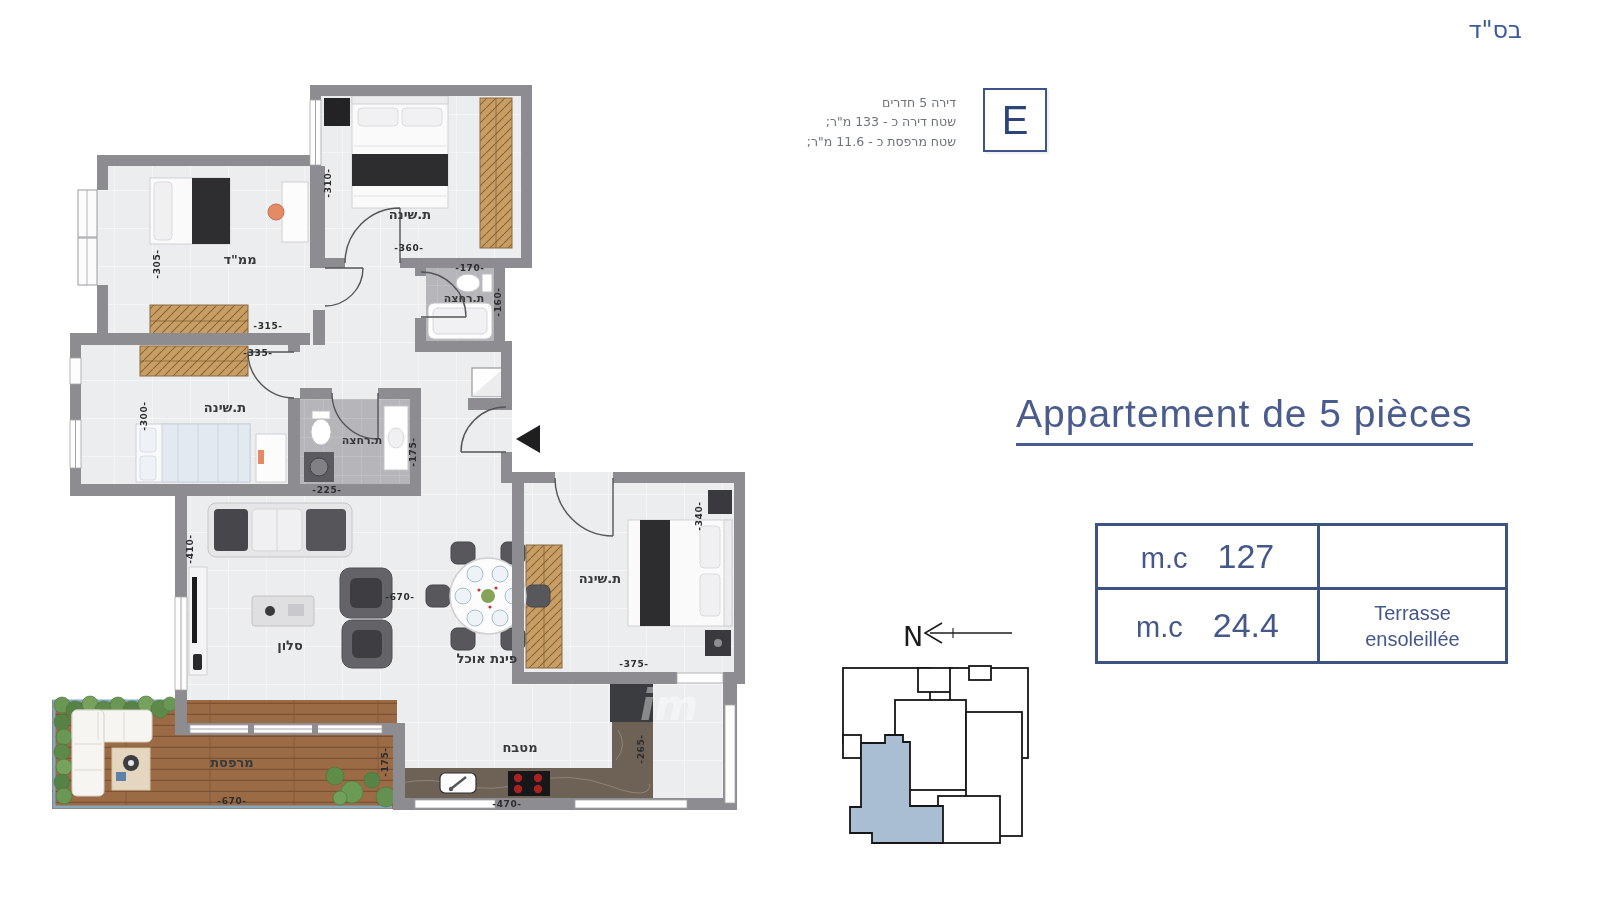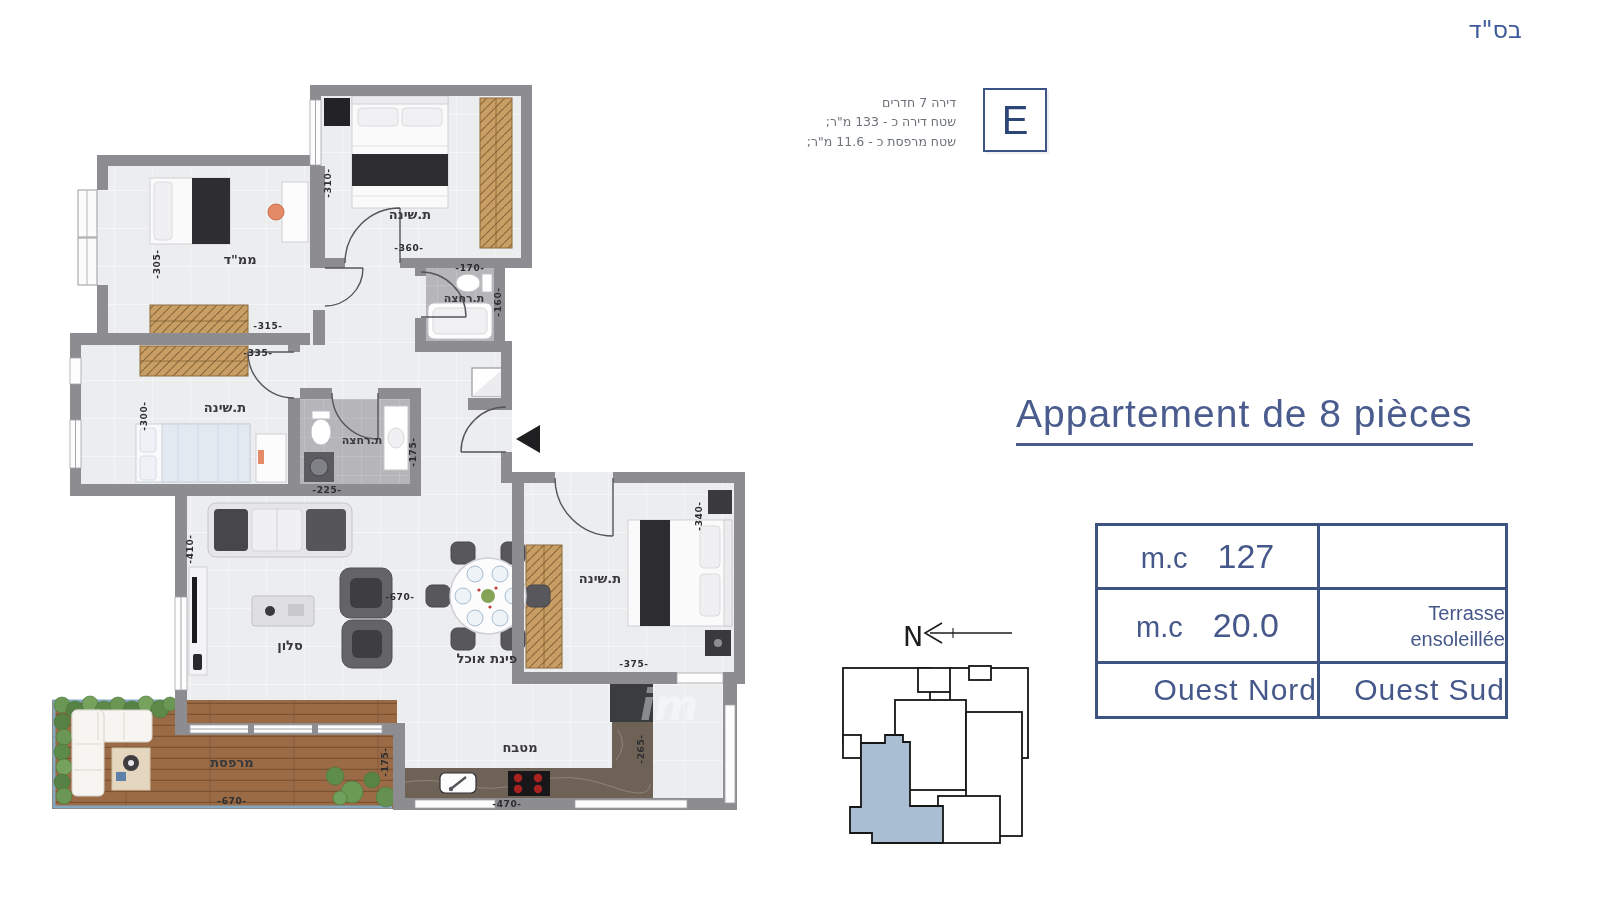--- a/index.html
+++ b/index.html
@@ -9,79 +9,75 @@
   #bsd{right:78px;top:16px;font-size:24px;color:#3c5a99;direction:rtl;font-family:"DejaVu Sans",sans-serif}
   #apt-info{left:790px;top:93px;width:166px;text-align:right;direction:rtl;
             font-size:12.5px;line-height:1.55;color:#6d727b;font-family:"DejaVu Sans",sans-serif}
   #apt-info span{display:block}
   #unit-box{left:983px;top:88px;width:60px;height:60px;border:2.5px solid #3d5486;
             display:flex;align-items:center;justify-content:center;font-size:40px;color:#2c4577;
             box-shadow:2px 2px 0 rgba(120,130,150,.12)}
   #main-title{left:1016px;top:392px;font-size:39px;font-weight:400;letter-spacing:1px;color:#4a5c8e;
               padding-bottom:7px;border-bottom:3px solid #4a5c8e;white-space:nowrap}
   #spec-table{left:1095px;top:523px;border-collapse:collapse;color:#46588a;background:#fff}
-  #spec-table td{border:3px solid #3e5480;text-align:right;vertical-align:middle;padding:0}
+  #spec-table td{border:3px solid #3e5480;text-align:center;vertical-align:middle;padding:0}
   td.c1{width:219px} td.c2{width:185px}
   tr.r1 td{height:61px} tr.r2 td{height:71px} tr.r3 td{height:52px}
   .mc-pair{display:flex;justify-content:center;align-items:baseline;gap:30px}
   .mc-unit{font-size:29px}
   .mc-num{font-size:34px}
   .dir-cell{font-size:30px;letter-spacing:1px}
   .terr{font-size:20px;line-height:1.3}
   .terr span{display:block}
   svg text{font-family:"DejaVu Sans",sans-serif}
   .room-label{font-size:13px;font-weight:bold;fill:#39393c}
   .room-label-sm{font-size:11px;font-weight:bold;fill:#39393c}
   .dim{font-size:9px;font-weight:bold;fill:#2d2d30;letter-spacing:.6px}
 </style>
 </head>
 <body>
 
 <div class="abs" id="bsd">בס"ד</div>
 
 <div class="abs" id="apt-info">
-  <span>דירה 7 חדרים</span>
+  <span>דירה 5 חדרים</span>
   <span>שטח דירה כ - 133 מ"ר;</span>
   <span>שטח מרפסת כ - 11.6 מ"ר;</span>
 </div>
 
 <div class="abs" id="unit-box">
   <span>E</span>
 </div>
 
-<div class="abs" id="main-title">Appartement de 8 pièces</div>
+<div class="abs" id="main-title">Appartement de 5 pièces</div>
 
 <table class="abs" id="spec-table">
   <tbody>
       <tr class="r1">
     <td class="c1">
           <div class="mc-pair">
       <span class="mc-unit">m.c</span>
       <span class="mc-num">127</span>
     </div>
         </td>
     <td class="c2"></td>
   </tr>
   <tr class="r2">
     <td class="c1">
           <div class="mc-pair">
       <span class="mc-unit">m.c</span>
-      <span class="mc-num">20.0</span>
+      <span class="mc-num">24.4</span>
     </div>
         </td>
     <td class="c2">
           <div class="terr">
       <span>Terrasse</span>
       <span>ensoleillée</span>
     </div>
         </td>
-  </tr>
-  <tr class="r3">
-    <td class="c1 dir-cell">Ouest Nord</td>
-    <td class="c2 dir-cell">Ouest Sud</td>
   </tr>
 </tbody>
   </table>
 
 <svg class="abs" style="left:40px;top:78px" width="712" height="740" viewBox="40 78 712 740">
   <defs>
     <pattern id="tiles" width="38" height="38" patternUnits="userSpaceOnUse">
       <path d="M38 0H0V38" fill="none" stroke="#ffffff" stroke-width="1.3" opacity="0.6"></path>
     </pattern>
     <pattern id="btile" width="19" height="19" patternUnits="userSpaceOnUse">

